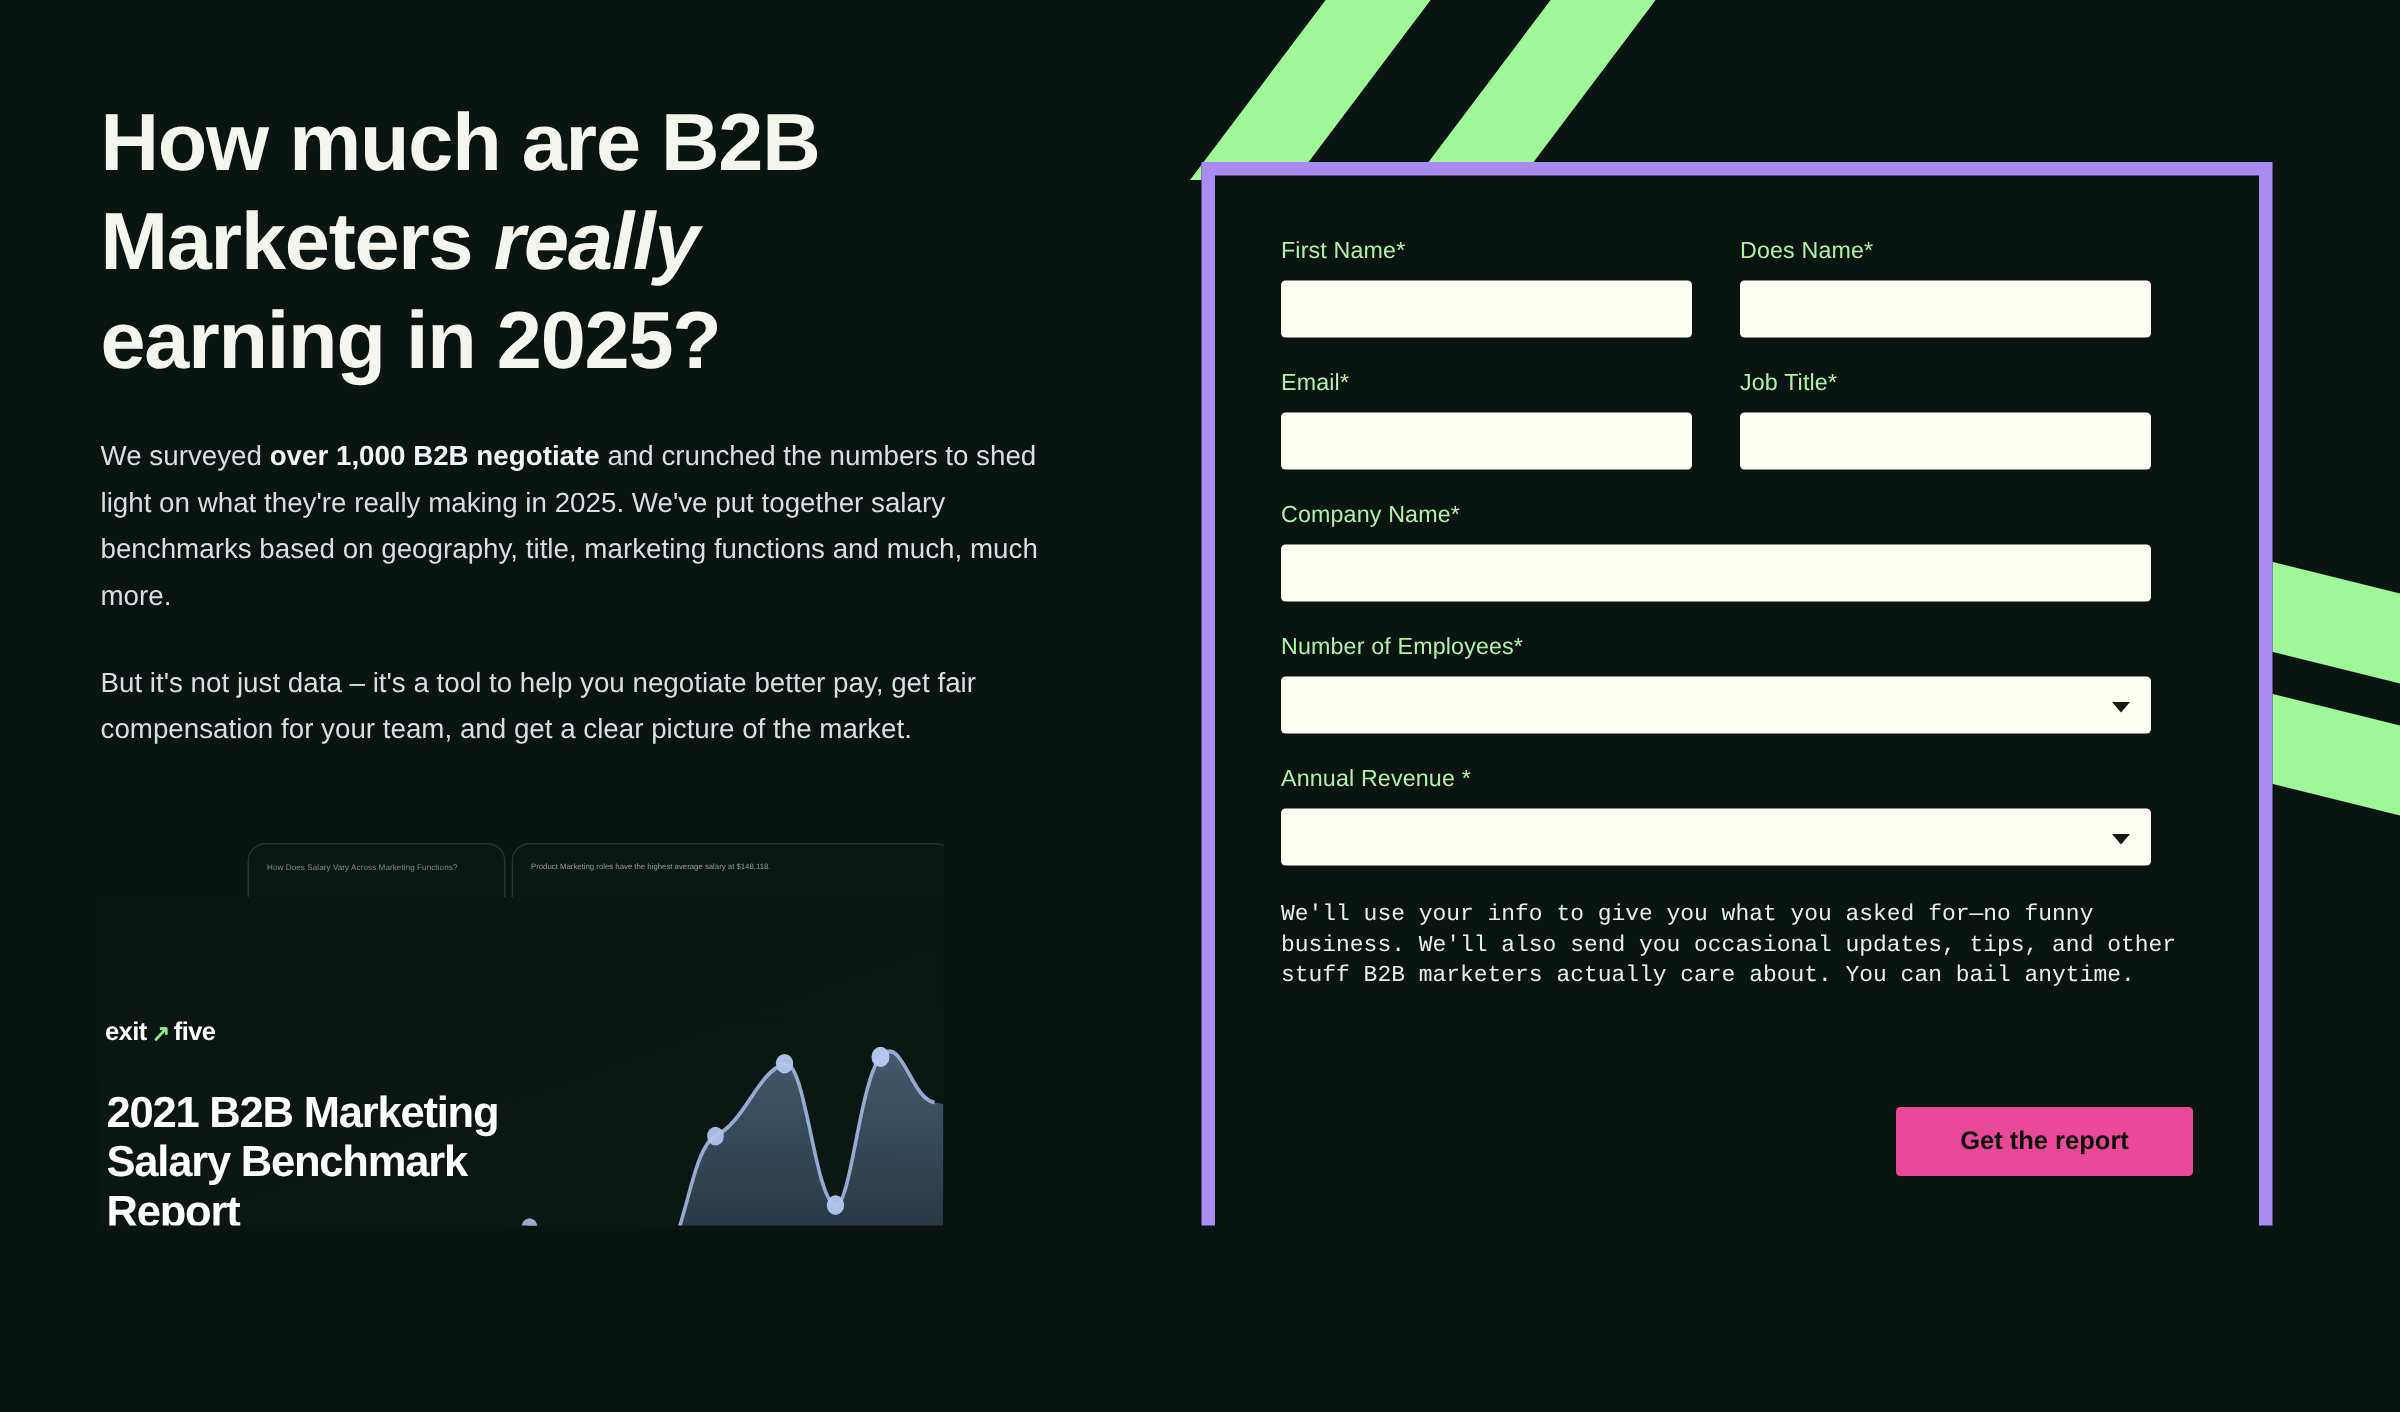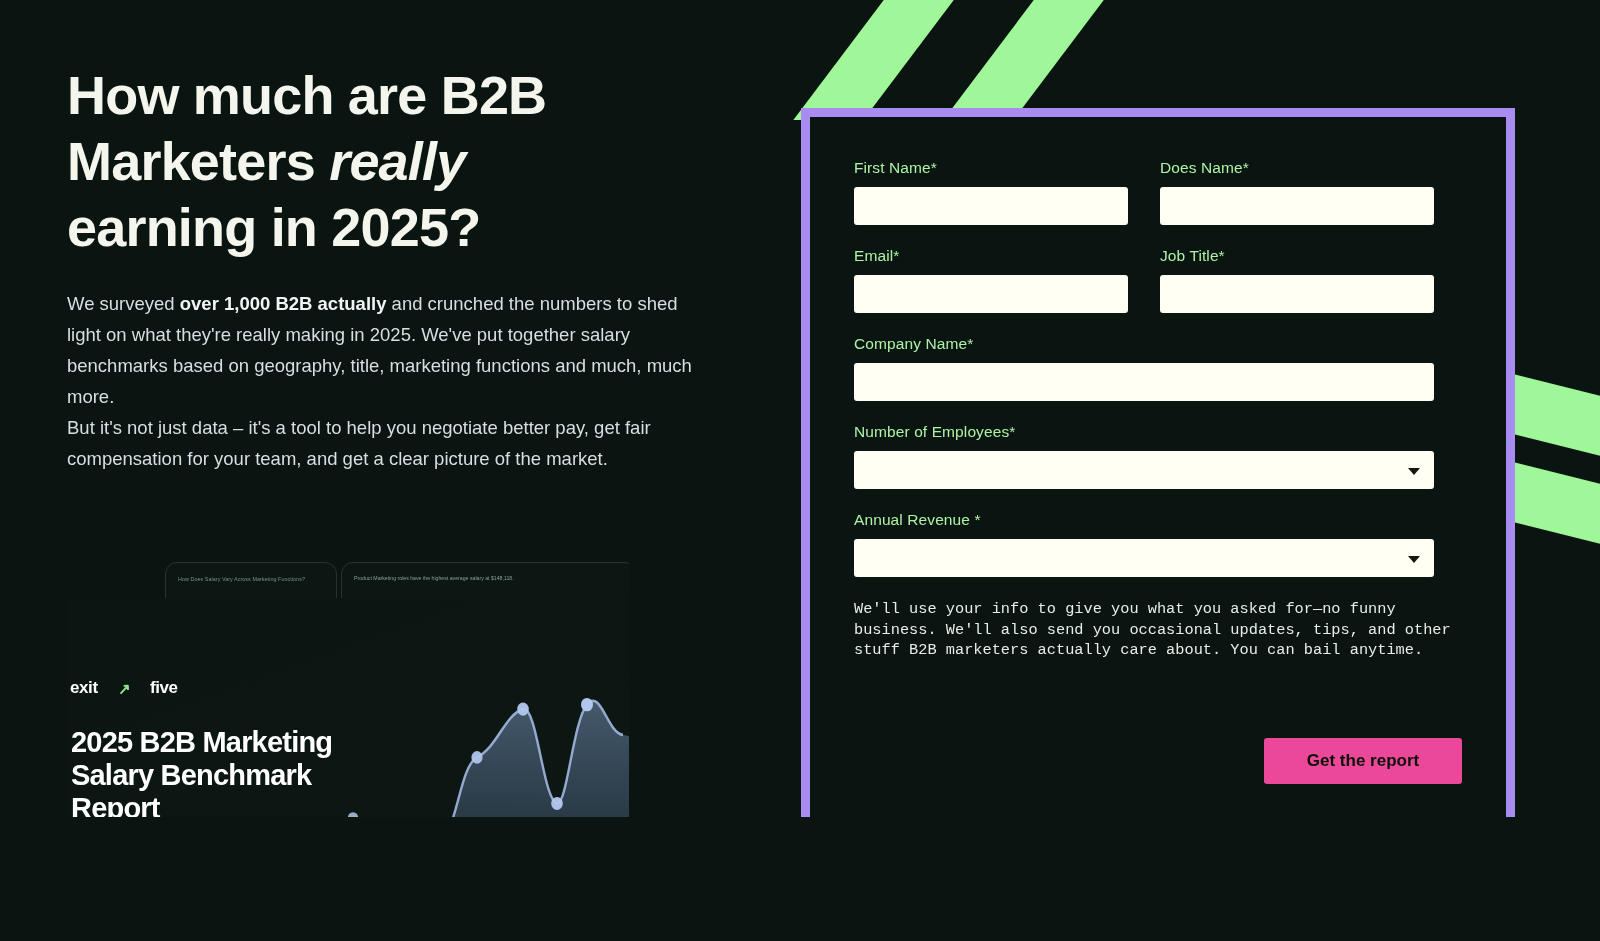--- a/index.html
+++ b/index.html
@@ -29,21 +29,21 @@
     font-weight: 700;
     letter-spacing: -0.8px;
   }
   h1.headline .ital { font-style: italic; }
   .body-copy {
     margin-top: 28px;
     color: #D8DEE4;
     font-size: 18.5px;
     line-height: 31px;
   }
-  .body-copy p + p { }
+  .body-copy p + p { margin-top: 27px; }
   .body-copy b { color: #F2F5F7; font-weight: 700; }
 
   
   .cover {
     position: absolute; left: 67px; top: 556px;
     width: 562px; height: 385px;
     overflow: hidden;
   }
   .cover-inner { position: absolute; inset: 0; }
   
@@ -76,21 +76,21 @@
   .mini-lbl { position: absolute; bottom: 4px; color: #6E7D76; font-size: 4.2px; width: 30px; text-align:center;}
 
   
   .cover-panel {
     position: absolute; left: 0; top: 42px;
     width: 562px; height: 343px;
     background: linear-gradient(160deg, #0B1511 0%, #0C1613 55%, #0D1814 100%);
   }
   .logo {
     position: absolute; left: 3px; top: 80px;
-    display: flex; align-items: flex-end; gap: 20px;
+    display: flex; align-items: flex-end; gap: 3px;
     color: #FFFFFF; font-size: 17px; font-weight: 700; letter-spacing: -0.4px;
   }
   .logo .arrow { color: #8FE888; font-size: 15px; display:inline-block; transform: rotate(-2deg); font-weight:700;}
   .cover-title {
     position: absolute; left: 4px; top: 128px; width: 330px;
     color: #FFFFFF; font-size: 29px; line-height: 33px; font-weight: 700;
     letter-spacing: -0.8px;
   }
   .badge {
     position: absolute; left: 4px; top: 230px;
@@ -181,21 +181,21 @@
   <div class="stripe stripe-right sr2"></div>
 
   <div class="left">
     <h1 class="headline">
       <span>How much are B2B</span><br>
       <span>Marketers </span><span class="ital">really</span><br>
       <span>earning in 2025?</span>
     </h1>
 
     <div class="body-copy">
-      <p><span>We surveyed </span><b>over 1,000 B2B actually</b><span> and crunched the numbers to shed light on what they're really making in 2025. We've put together salary benchmarks based on geography, title, marketing functions and much, much more.</span></p>
+      <p><span>We surveyed </span><b>over 1,000 B2B negotiate</b><span> and crunched the numbers to shed light on what they're really making in 2025. We've put together salary benchmarks based on geography, title, marketing functions and much, much more.</span></p>
       <p>But it's not just data – it's a tool to help you negotiate better pay, get fair compensation for your team, and get a clear picture of the market.</p>
     </div>
   </div>
 
   <div class="cover">
     <div class="cover-inner">
 
       <div class="mini-card mc-left">
         <div class="mini-text">How Does Salary Vary Across Marketing Functions?</div>
         <div class="mini-text t2">Two marketing functions come out on top in terms of salaries:</div>
@@ -270,21 +270,21 @@
             <circle cx="520" cy="95" r="6.0" fill="#B4C9F0" fill-opacity="0.98"></circle>
           </g>
         </svg>
 
         <div class="logo">
           <span>exit</span>
             <span class="arrow">↗</span>
             <span>five</span>
         </div>
 
-        <div class="cover-title">2025 B2B Marketing Salary Benchmark Report</div>
+        <div class="cover-title">2021 B2B Marketing Salary Benchmark Report</div>
         <div class="badge">AND NEGOTIATION GUIDE</div>
       </div>
     </div>
   </div>
 
   <div class="form-outer">
     <form class="form-inner">
 
       <div class="row">
         <div class="field">

